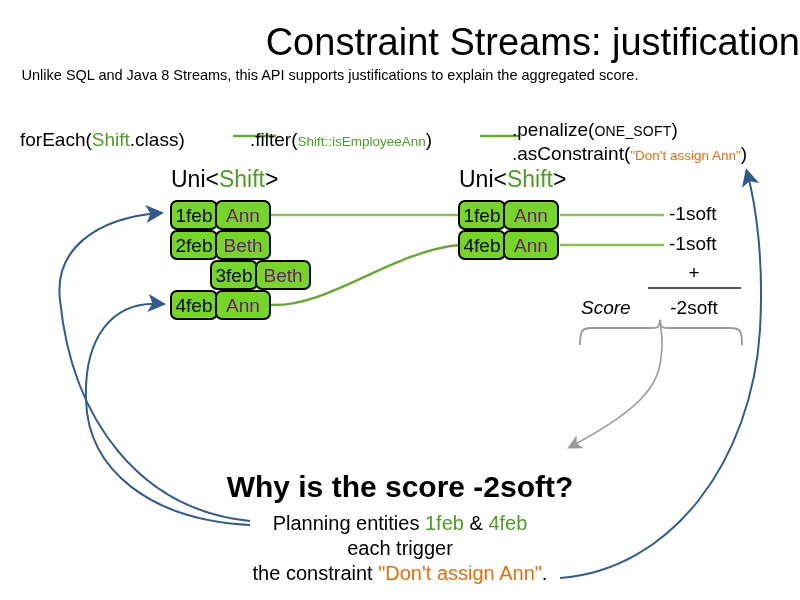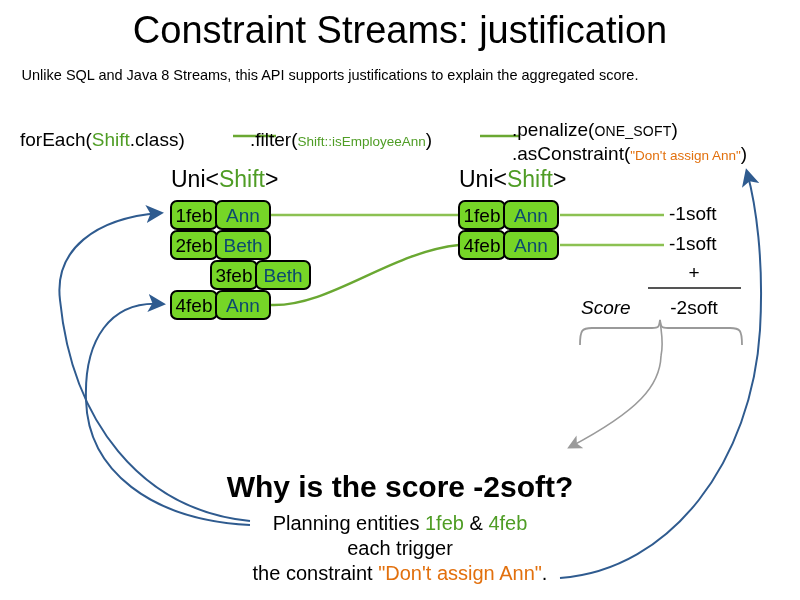--- a/index.html
+++ b/index.html
@@ -21,23 +21,23 @@
     left: 0;
     top: 0;
     width: 800px;
     height: 600px;
     pointer-events: none;
   }
   .abs { position: absolute; }
 
   
   #title {
-    left: 0; top: 8px;
-    width: 800px;
-    text-align: center;
+    left: 0; top: 20px;
+    width: 800px;
+    text-align: right;
     font-size: 38px;
     line-height: 44px;
     white-space: nowrap;
   }
   #subtitle {
     left: 0; top: 66px;
     width: 660px;
     text-align: center;
     font-size: 14.5px;
     line-height: 18px;
@@ -95,21 +95,21 @@
     font-size: 19px;
     line-height: 19px;
   }
   .cell.date {
     border-radius: 7px;
     color: #000000;
     width: 48px;
   }
   .cell.name {
     border-radius: 7px;
-    color: #0c4a6e;
+    color: #701a75;
     width: 56px;
     margin-left: -3px;
   }
 
   
   .soft-label {
     font-size: 19px;
     line-height: 22px;
     white-space: nowrap;
   }

